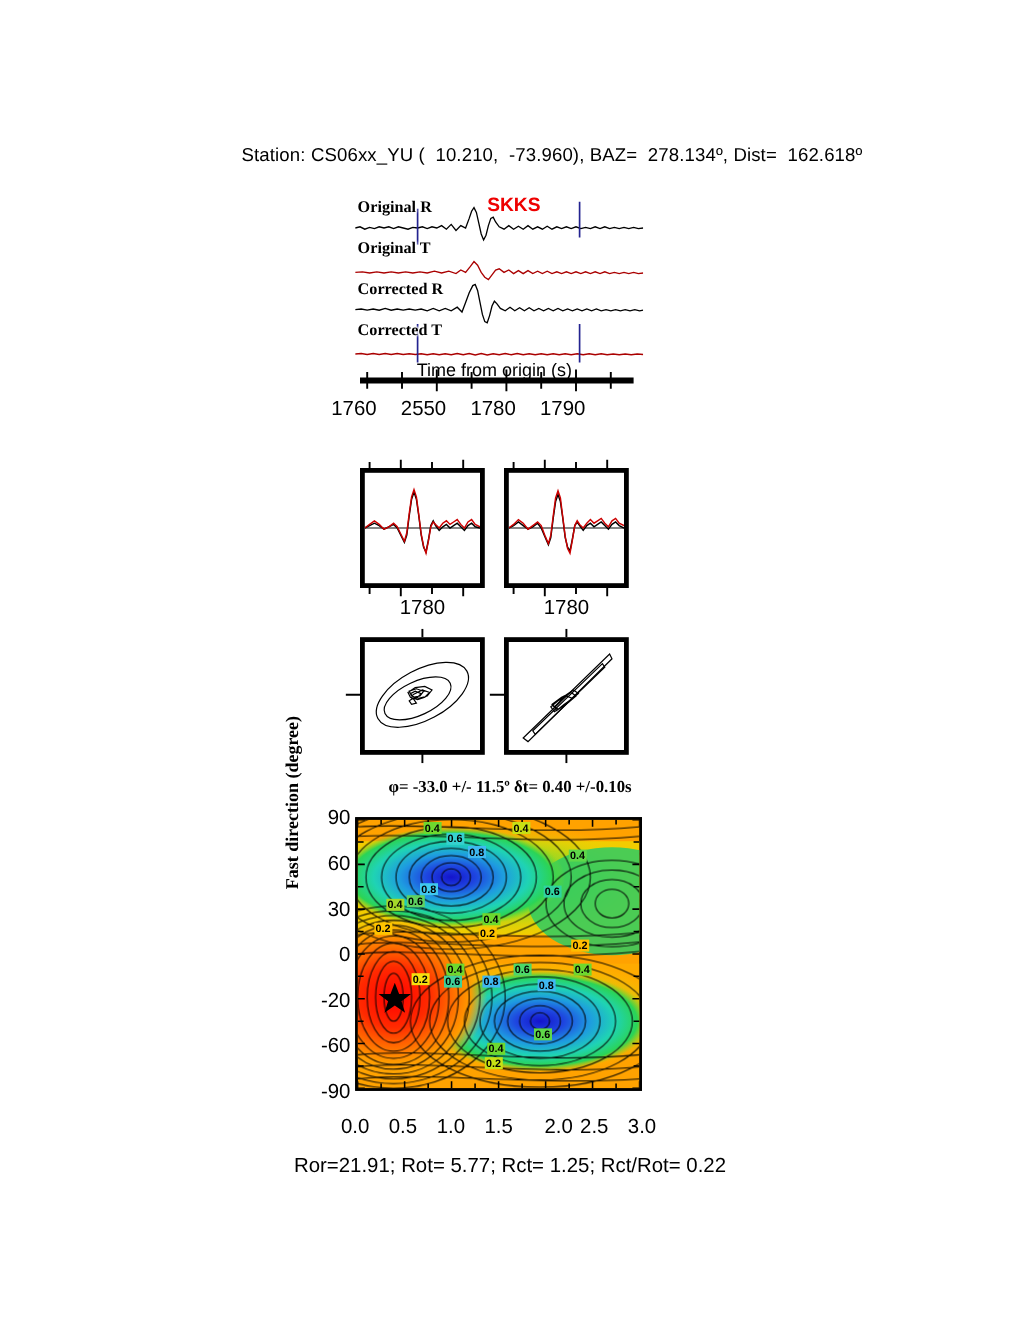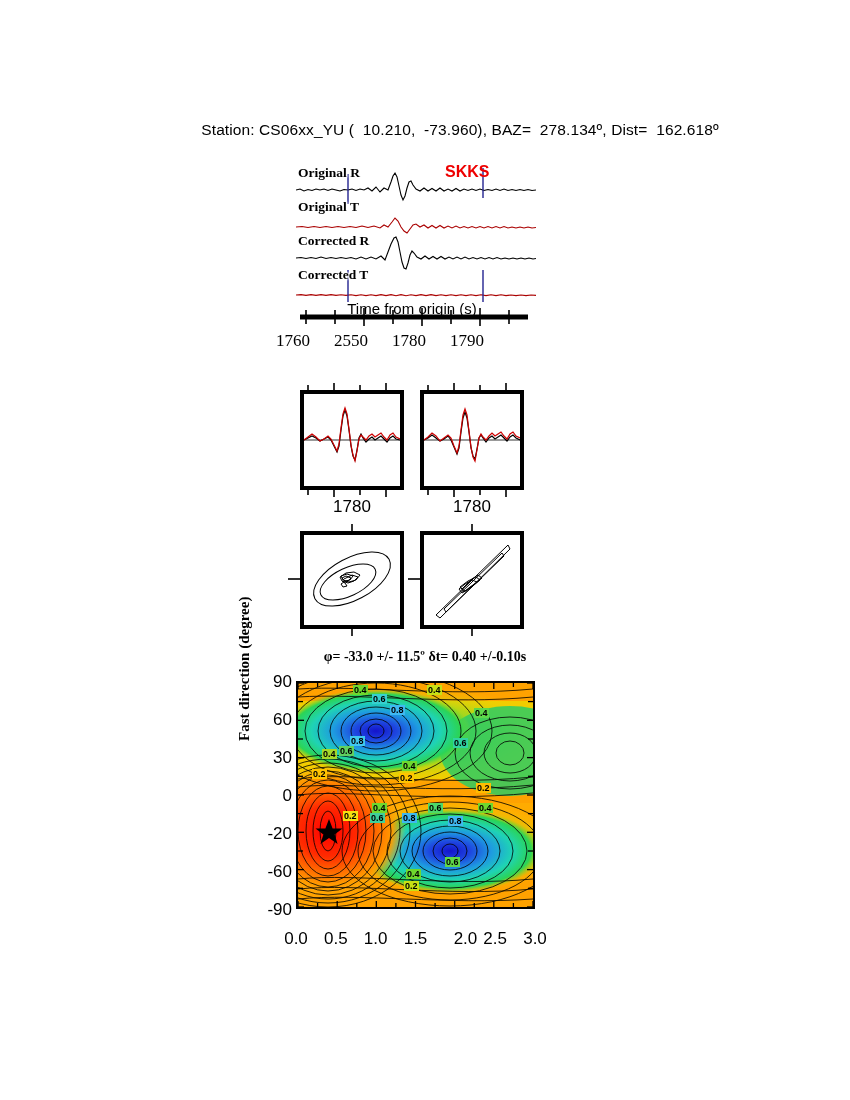--- a/index.html
+++ b/index.html
@@ -15,30 +15,30 @@
 
   
   .wf-stack{position:absolute;left:296px;top:168px;width:240px;height:140px;}
   .wf-row{position:absolute;left:0;width:240px;height:35px;}
   .wf-label{position:absolute;left:2px;top:-3px;z-index:5;
             font-family:"Liberation Serif",serif;font-weight:bold;font-size:13.5px;
             color:#000;white-space:nowrap;
             text-shadow:0 0 2px #fff,0 0 2px #fff,0 0 3px #fff,1px 0 2px #fff,-1px 0 2px #fff;}
   .wf-svg{position:absolute;left:0;top:0;}
   .skks-label{position:absolute;left:110px;top:-5px;color:#ee0000;
-              font-family:"Liberation Sans",sans-serif;font-weight:bold;font-size:16px;z-index:6;margin-left:39px;}
+              font-family:"Liberation Sans",sans-serif;font-weight:bold;font-size:16px;z-index:6;}
 
   
   .time-axis{position:absolute;left:296px;top:306px;width:232px;height:22px;}
   .time-axis-title{position:absolute;left:296px;top:300px;width:232px;text-align:center;
                    font-family:"Liberation Sans",sans-serif;font-size:15px;z-index:4;
                    white-space:nowrap;}
   .time-ticklabels{position:absolute;left:276px;top:331px;width:272px;height:24px;}
   .time-ticklabels span{position:absolute;font-size:17px;
-                        font-family:Liberation Serif, serif;}
+                        font-family:Liberation Sans, sans-serif;}
 
   
   .panel{position:absolute;border:4px solid #000;background:#fff;box-sizing:border-box;}
   .panel-ticks{position:absolute;}
   .panel-caption{position:absolute;text-align:center;font-size:17px;
                  font-family:"Liberation Sans",sans-serif;}
 
   
   .phi-line{position:absolute;left:0;top:649px;width:850px;text-align:center;
             font-family:"Liberation Serif",serif;font-weight:bold;font-size:14px;
@@ -433,14 +433,15 @@
       <div class="clabel" style="left:130px;top:120px;background:#4cd86a;">0.6</div>
       <div class="clabel" style="left:180px;top:120px;background:#6ed82e;">0.4</div>
       <div class="clabel" style="left:104px;top:130px;background:#3fb8f0;">0.8</div>
       <div class="clabel" style="left:150px;top:133px;background:#3fb8f0;">0.8</div>
       <div class="clabel" style="left:147px;top:174px;background:#5fd84a;">0.6</div>
       <div class="clabel" style="left:108px;top:186px;background:#6ed82e;">0.4</div>
       <div class="clabel" style="left:106px;top:198px;background:#c8e014;">0.2</div>
     </div>
   </div>
 
+  <div class="footer-line">Ror=21.91; Rot= 5.77; Rct= 1.25; Rct/Rot= 0.22</div>
 
 </div>
 
 </body></html>

